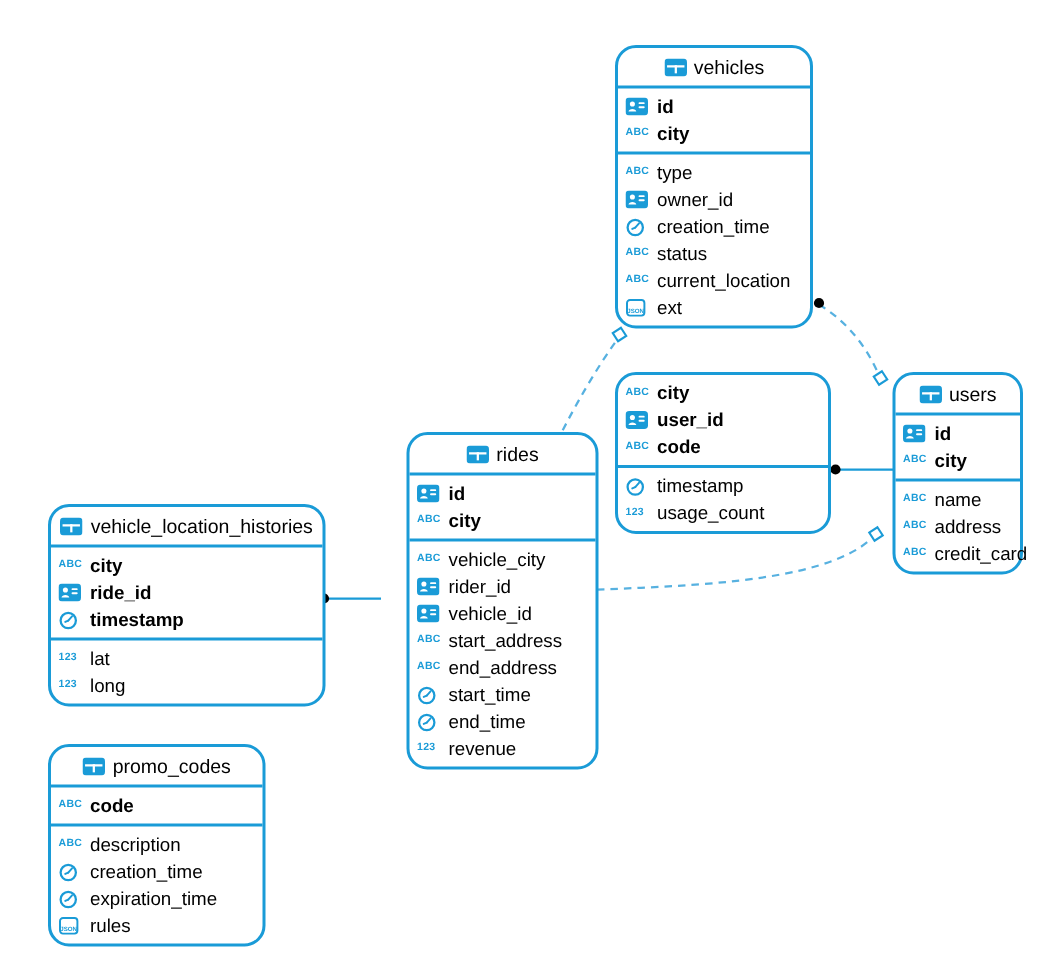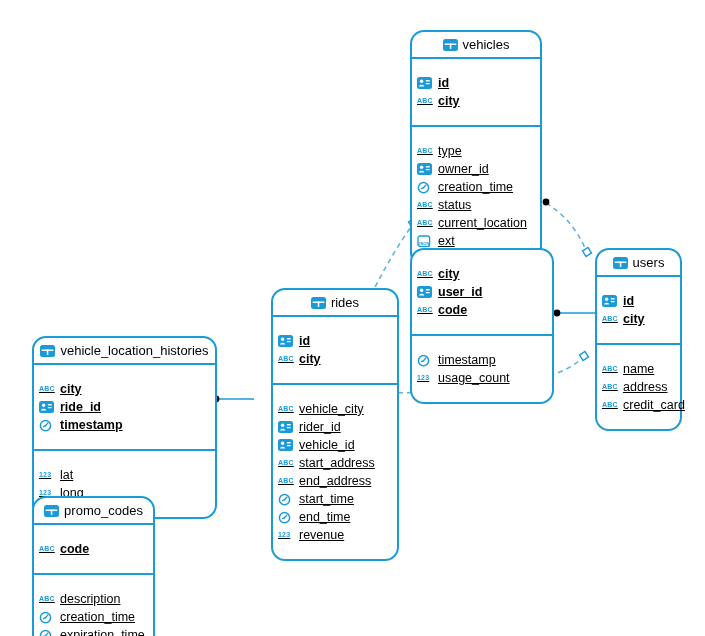--- a/index.html
+++ b/index.html
@@ -15,21 +15,21 @@
   .table-card{
     position:absolute;background:#ffffff;border:2px solid var(--blue);
     border-radius:14px;box-sizing:border-box;pointer-events:auto;
   }
   .table-header{
     display:flex;align-items:center;justify-content:center;gap:5px;
     height:25px;border-bottom:2px solid var(--blue);
     font-size:13px;font-weight:500;color:var(--text);white-space:nowrap;
     cursor:move;
   }
-  .section{padding:15px 0;text-decoration:underline;}
+  .section{padding:3px 0;}
   .section.pk{border-bottom:2px solid var(--blue);}
   .section.pk .frow{font-weight:700;}
   .frow{
     display:flex;align-items:center;gap:4px;height:18px;padding:0 5px;
     font-size:12.5px;color:var(--text);white-space:nowrap;
   }
   .ticon{
     display:inline-flex;align-items:center;justify-content:flex-start;
     flex:0 0 17px;width:17px;height:14px;overflow:visible;
   }
@@ -390,21 +390,21 @@
             <span>lat</span>
           </div>
           <div class="frow">
             <span class="ticon">
               <span class="tlabel">123</span>
             </span>
             <span>long</span>
           </div>
         </div>
       </div>
-      <div class="table-card" style="left: 32px; top: 496px; width: 123px;">
+      <div class="table-card" style="left: 32px; top: 496px; width: 145px;">
         <div class="table-header">
           <span class="ticon" style="flex: 0 0 15px;">
             <svg width="15" height="12" viewBox="0 0 15 12">
         <rect width="15" height="12" rx="2.5" fill="#1a9bd7"></rect>
         <rect x="1.7" y="4.5" width="11.6" height="1.5" fill="#fff"></rect>
         <rect x="6.8" y="4.5" width="1.5" height="5.4" fill="#fff"></rect>
       </svg>
           </span>
           <span>promo_codes</span>
         </div>

